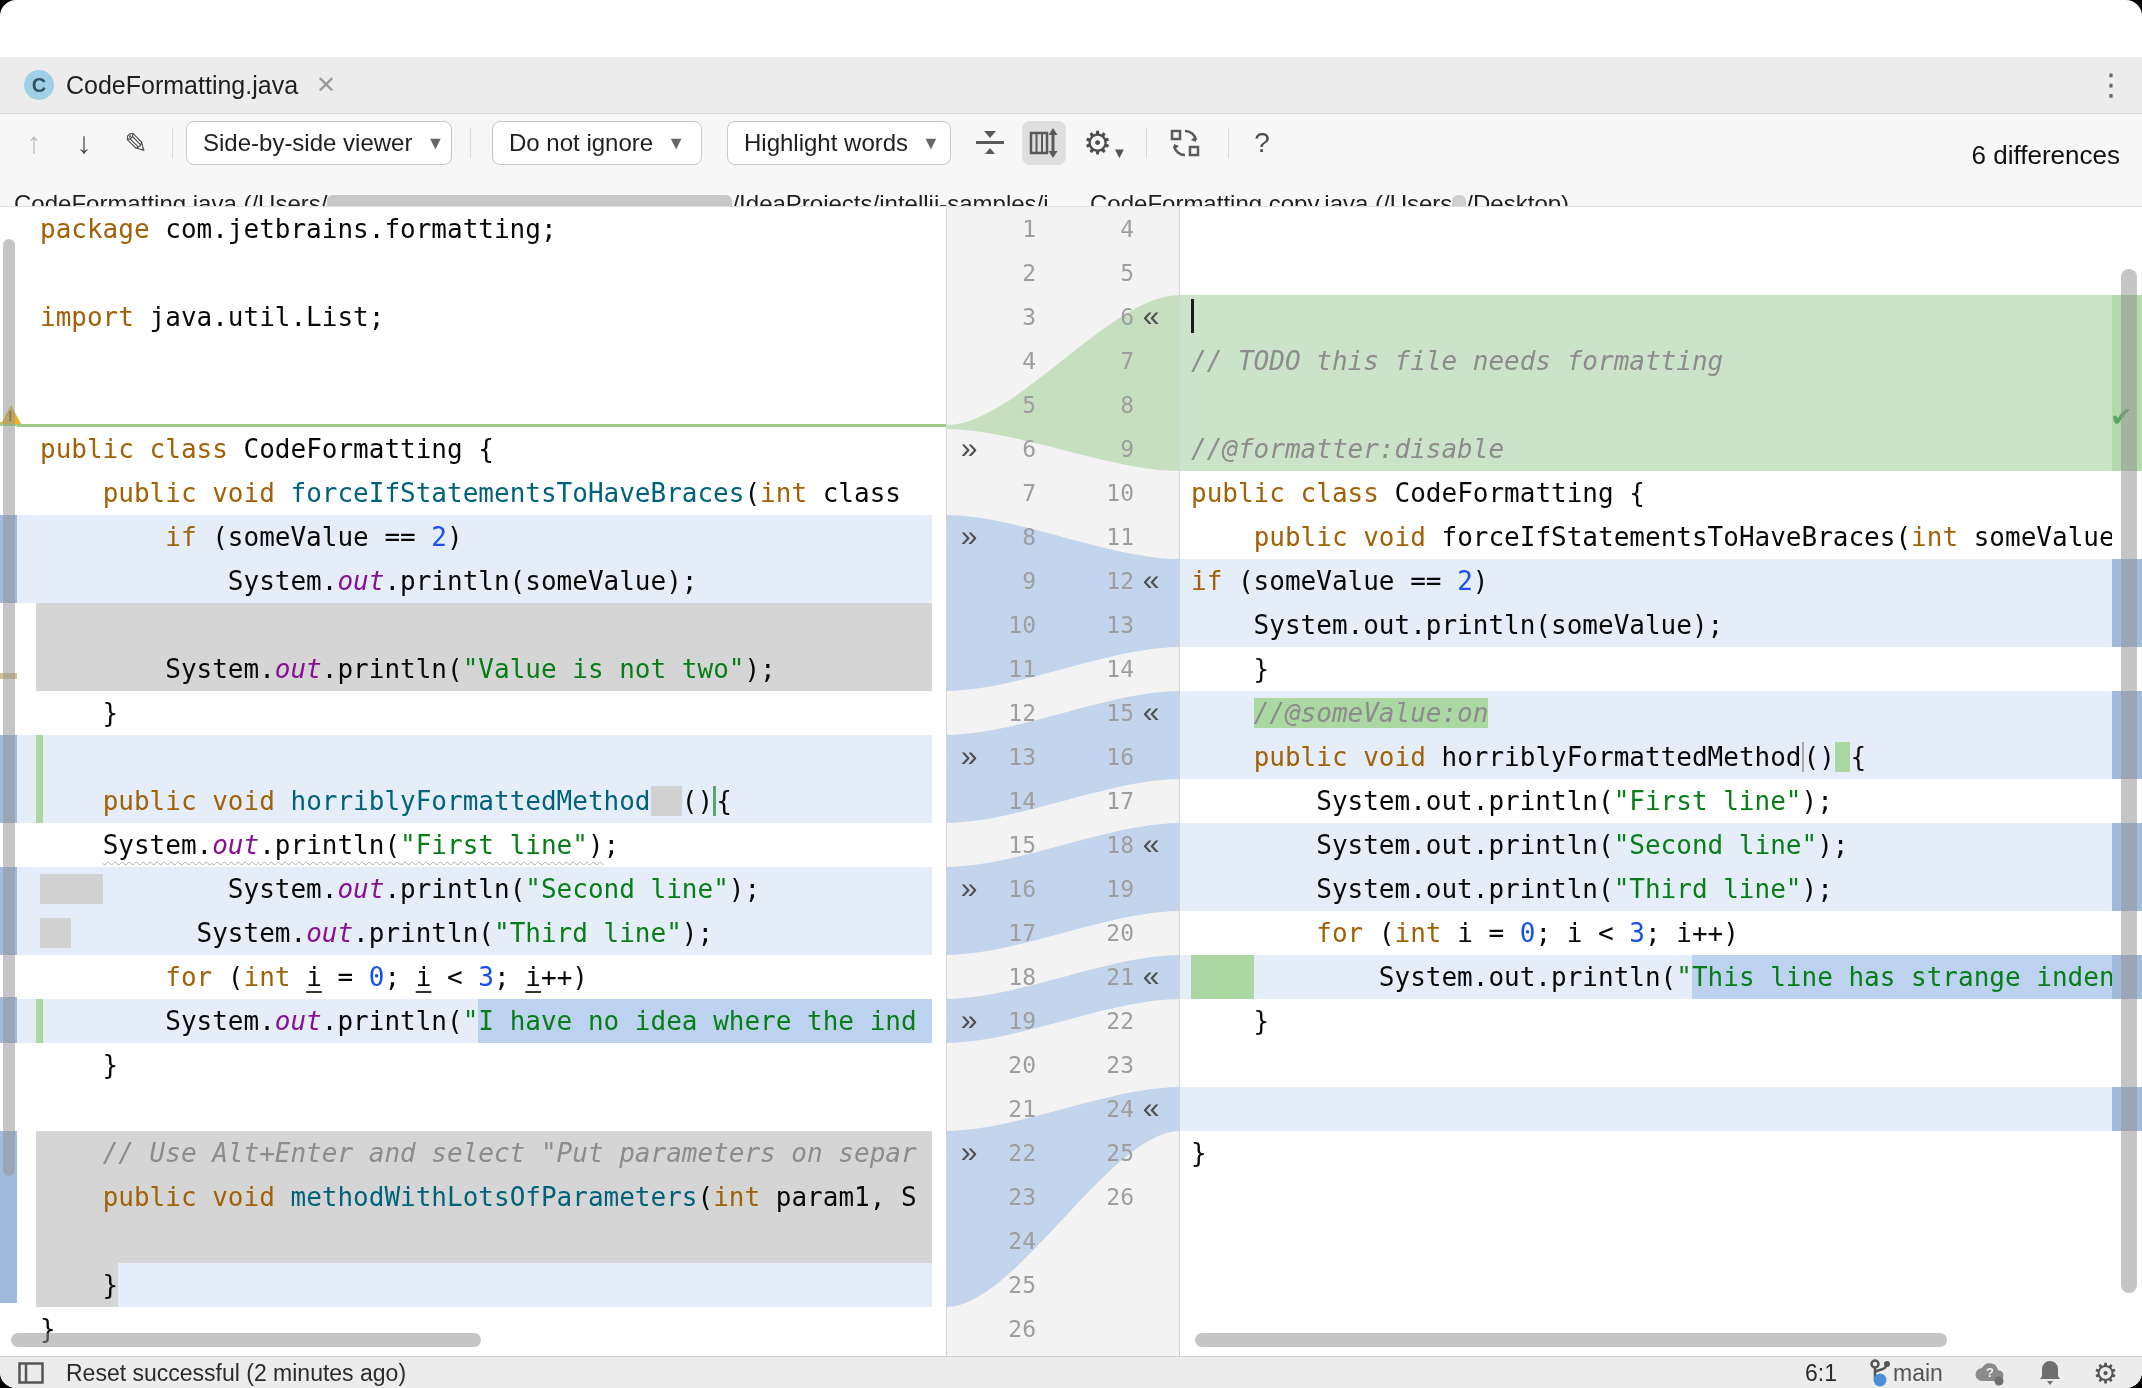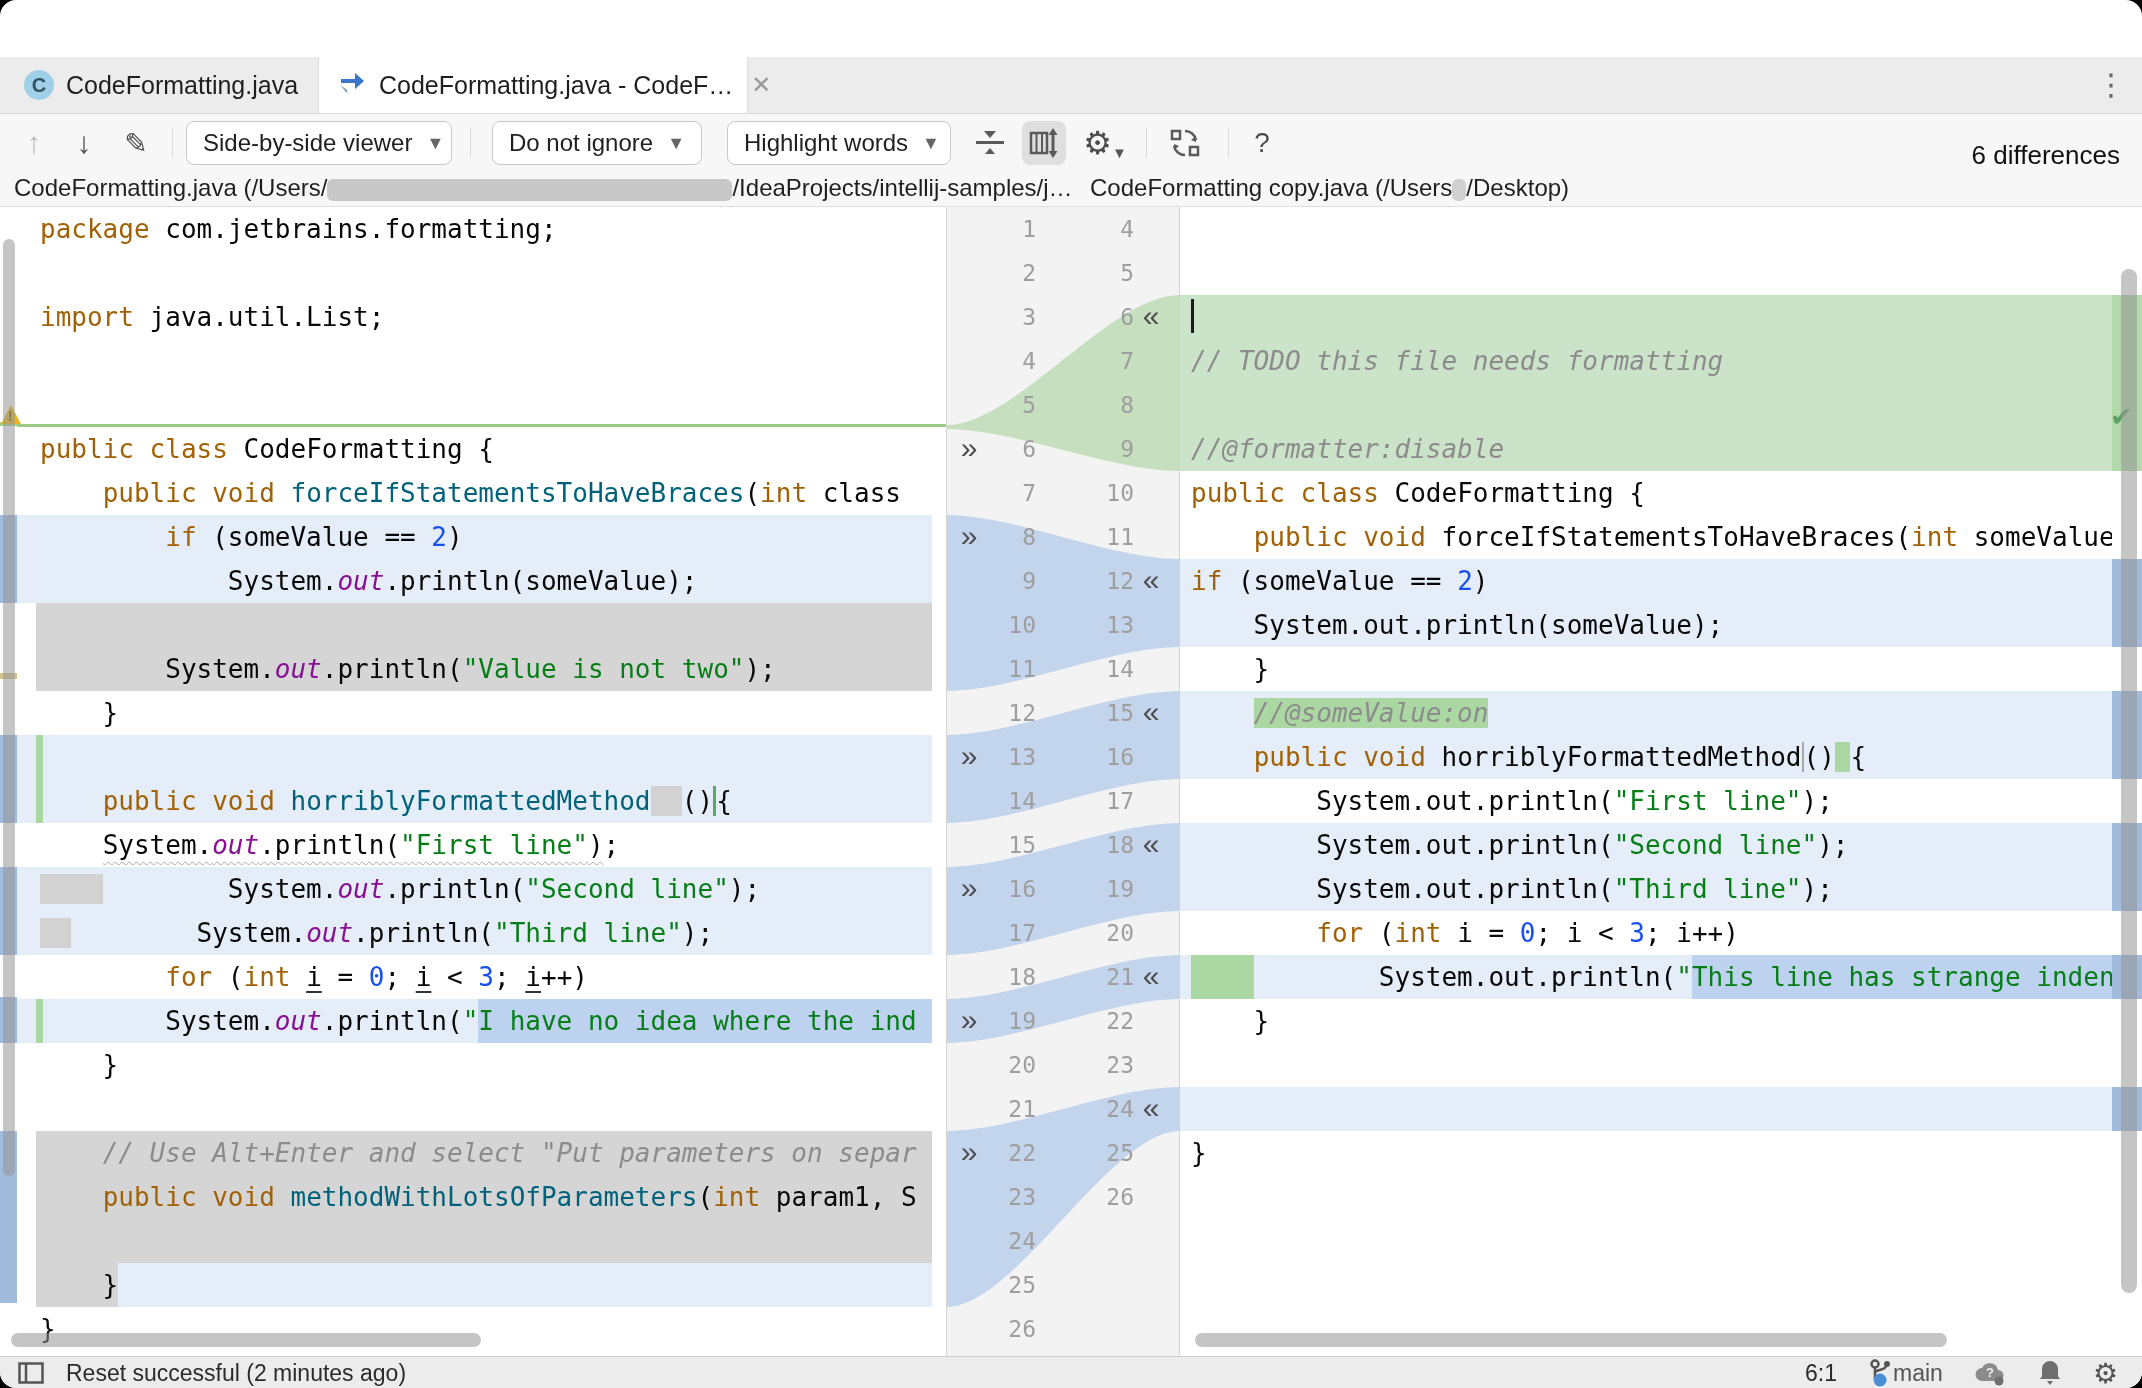--- a/index.html
+++ b/index.html
@@ -26,21 +26,21 @@
   .tb-ico{position:absolute;top:0;height:58px;display:flex;align-items:center;justify-content:center;color:#4d4d4d;font-size:30px;}
   .tb-sep{position:absolute;top:14px;width:1px;height:30px;background:#dadada;}
   .dd{position:absolute;top:7px;height:44px;background:#fff;border:1px solid #c8c8c8;border-radius:8px;
       display:flex;align-items:center;justify-content:space-between;padding:0 16px;box-sizing:border-box;}
   .dd .dtext{font-size:24px;color:#1f1f1f;white-space:nowrap;}
   .dd .arrow{font-size:18px;color:#666;margin-left:14px;}
   #diff-count{position:absolute;right:22px;top:12px;height:58px;line-height:58px;font-size:26px;color:#111;}
   #sync-toggle{background:#dfdfdf;border-radius:8px;width:44px;top:7px;height:44px;}
   
   #headers{position:absolute;left:0;top:172px;width:100%;height:34px;background:#f7f7f7;}
-  .fhead{position:absolute;top:0;height:34px;line-height:32px;font-size:24px;color:#1f1f1f;white-space:nowrap;}
+  .fhead{position:absolute;top:16px;height:34px;line-height:32px;font-size:24px;color:#1f1f1f;white-space:nowrap;}
   .blur{display:inline-block;height:22px;border-radius:6px;background:#c8c8c8;vertical-align:middle;}
   
   #diff{position:absolute;left:0;top:206px;width:2142px;height:1150px;background:#fff;border-top:1px solid #e0e0e0;}
   .vline{position:absolute;top:0;width:1px;height:1150px;background:#d4d4d4;}
   .pane{position:absolute;top:0;height:1150px;overflow:hidden;}
   .row{position:absolute;height:44px;overflow:hidden;}
   .rowbg{position:absolute;top:0;bottom:0;}
   .bg-chg{background:#e5edf8;}.bg-del{background:#d5d5d5;}.bg-ins{background:#cbe3c8;}
   .extra{position:absolute;top:0;bottom:0;z-index:1;}
   .h-wdel{background:#d2d2d2;}.h-wins{background:#abd7a2;}.h-wchg{background:#bcd2ee;}
@@ -75,30 +75,20 @@
 </head>
 <body>
 
 <div id="window">
 
 
   <div id="tabbar">
     <div class="tab" id="tab1">
       <span class="cicon">C</span>
       <span class="label">CodeFormatting.java</span>
-      <span class="close">✕</span>
-    </div>
-    <div class="tab" id="tab2">
-      <span style="flex:0 0 auto;">
-        <svg width="30" height="30" viewBox="0 0 30 30">
-          <path d="M4 11 L18 11 L18 5 L27 13 L18 21 L18 15 L4 15 Z" fill="#3b76c8"></path>
-          <path d="M10 22 L3 17 L10 25 Z" fill="#6c92bf"></path>
-        </svg>
-      </span>
-      <span class="label">CodeFormatting.java - CodeF…</span>
       <span class="close">✕</span>
     </div>
     <div id="tab2-underline"></div>
     <div id="kebab">⋮</div>
   </div>
 
   <div id="toolbar">
     <div class="tb-ico" style="left:14px;width:40px;color:#bdbdbd;">↑</div>
     <div class="tb-ico" style="left:64px;width:40px;">↓</div>
     <div class="tb-ico" style="left:116px;width:40px;font-size:28px;">✎</div>

